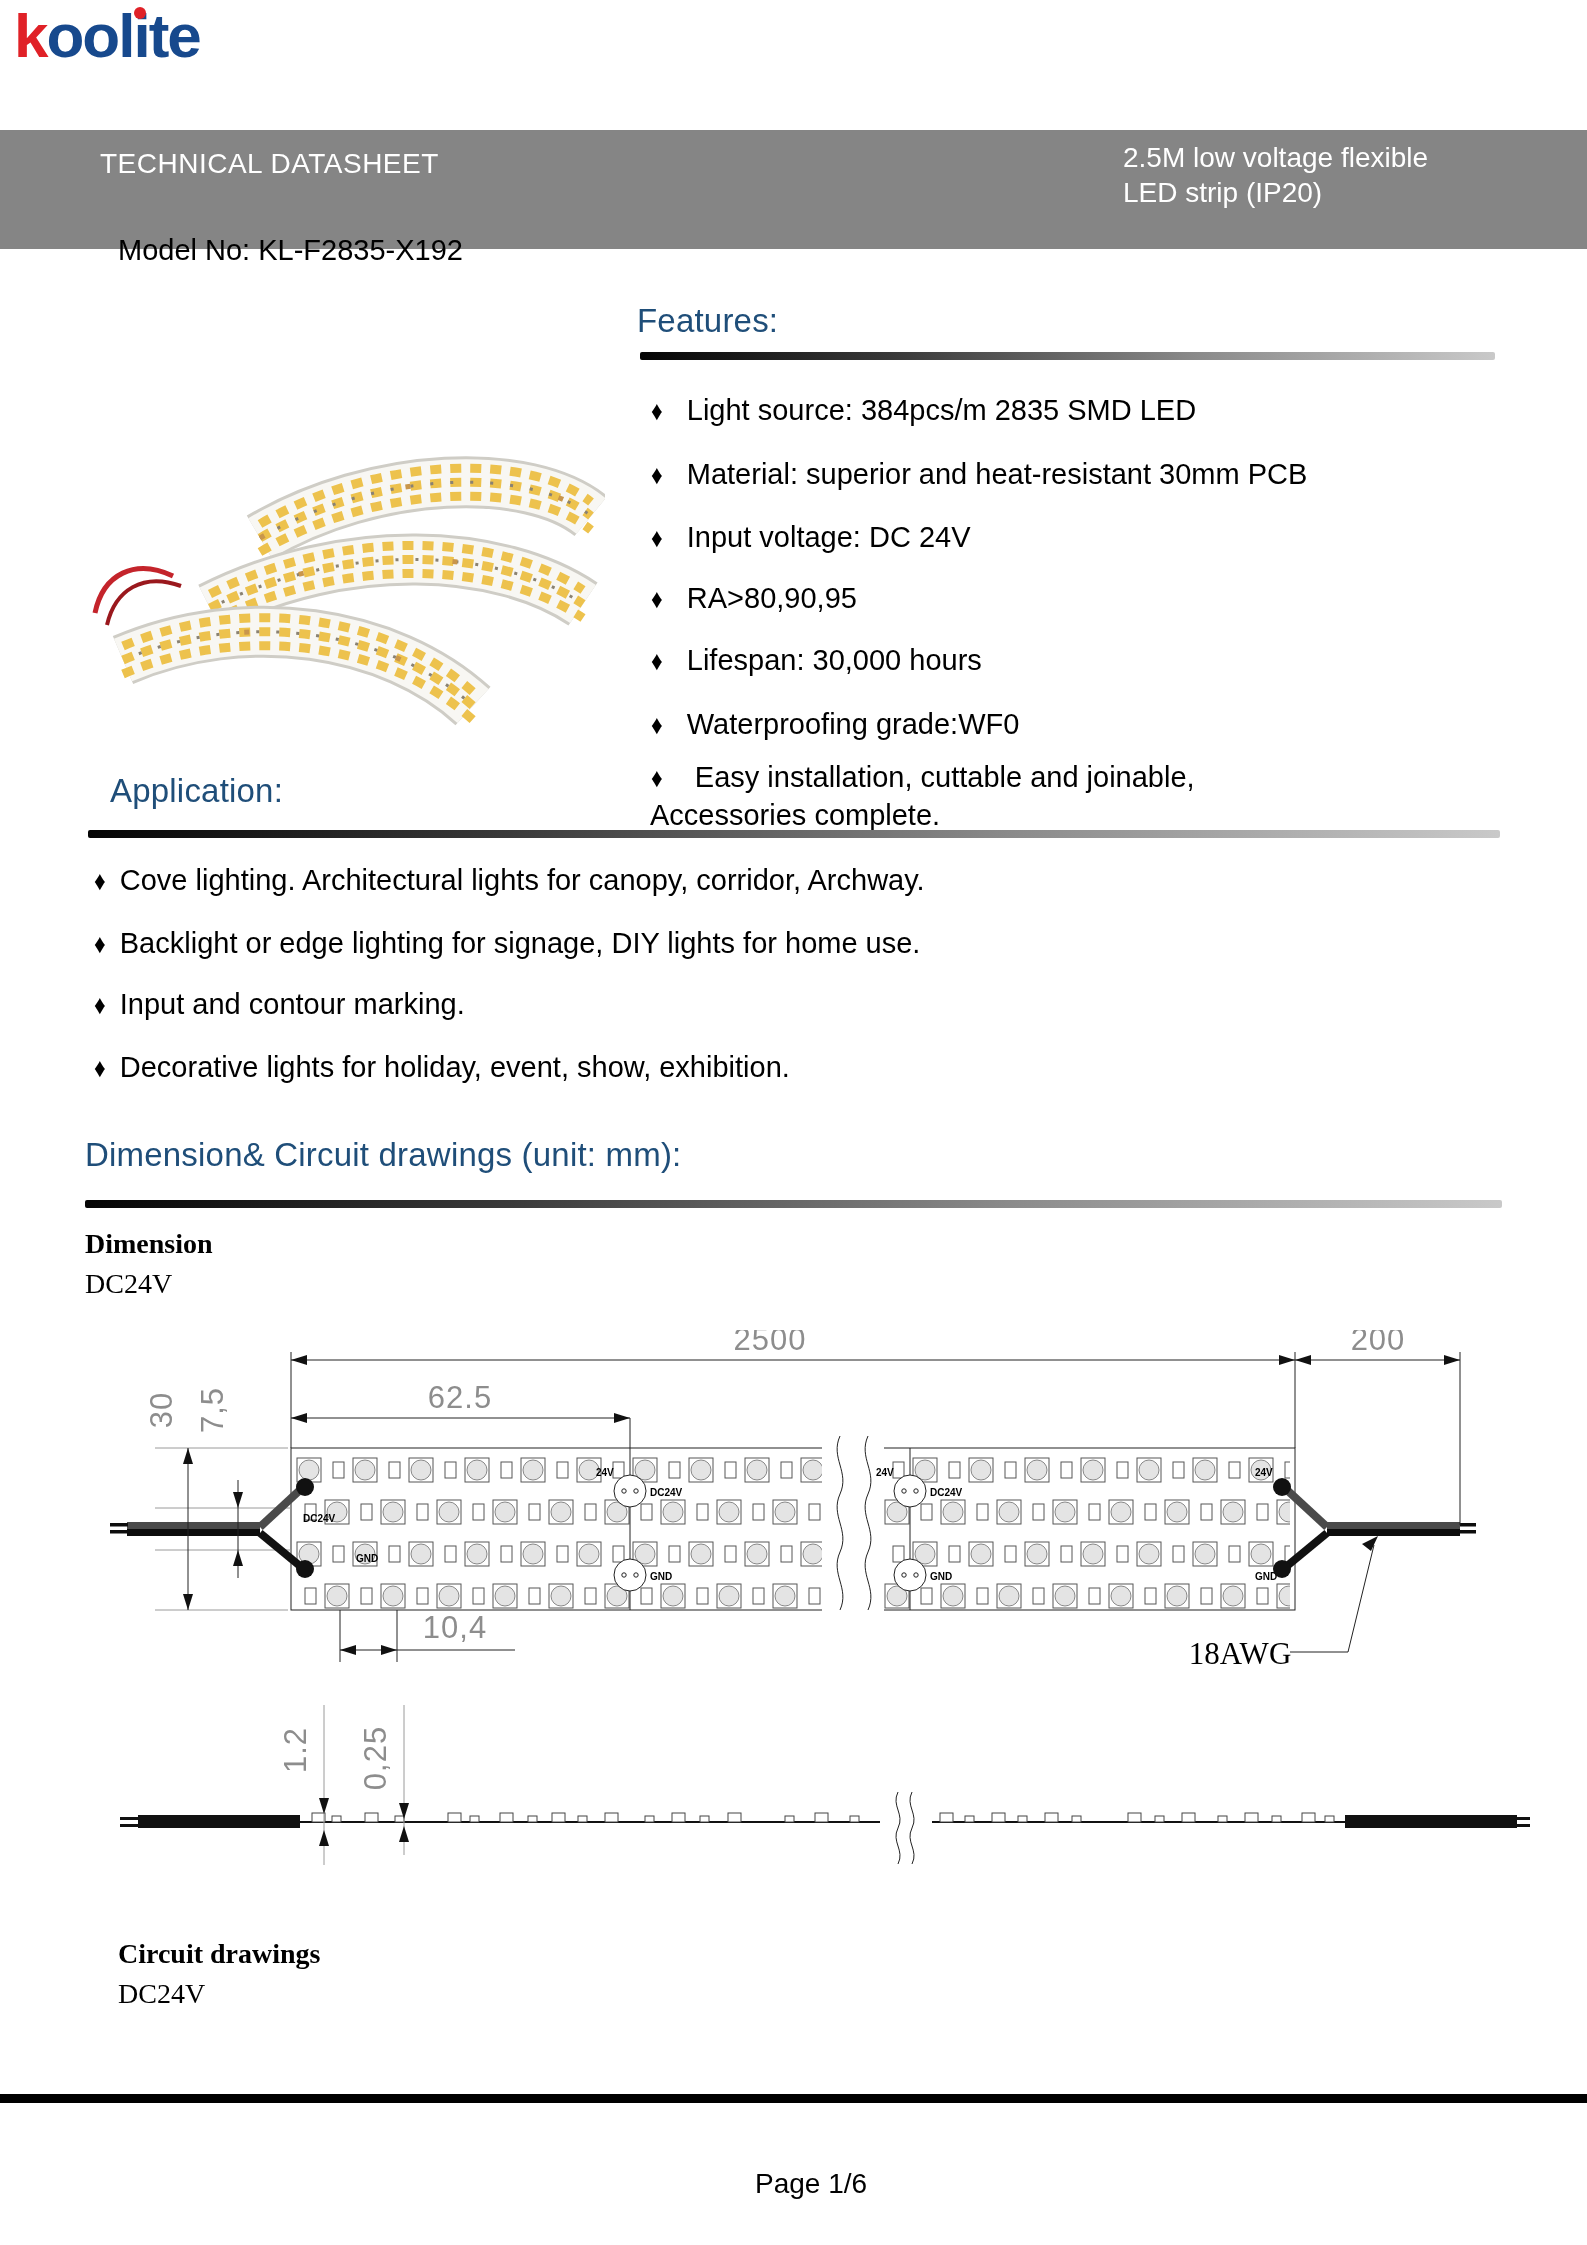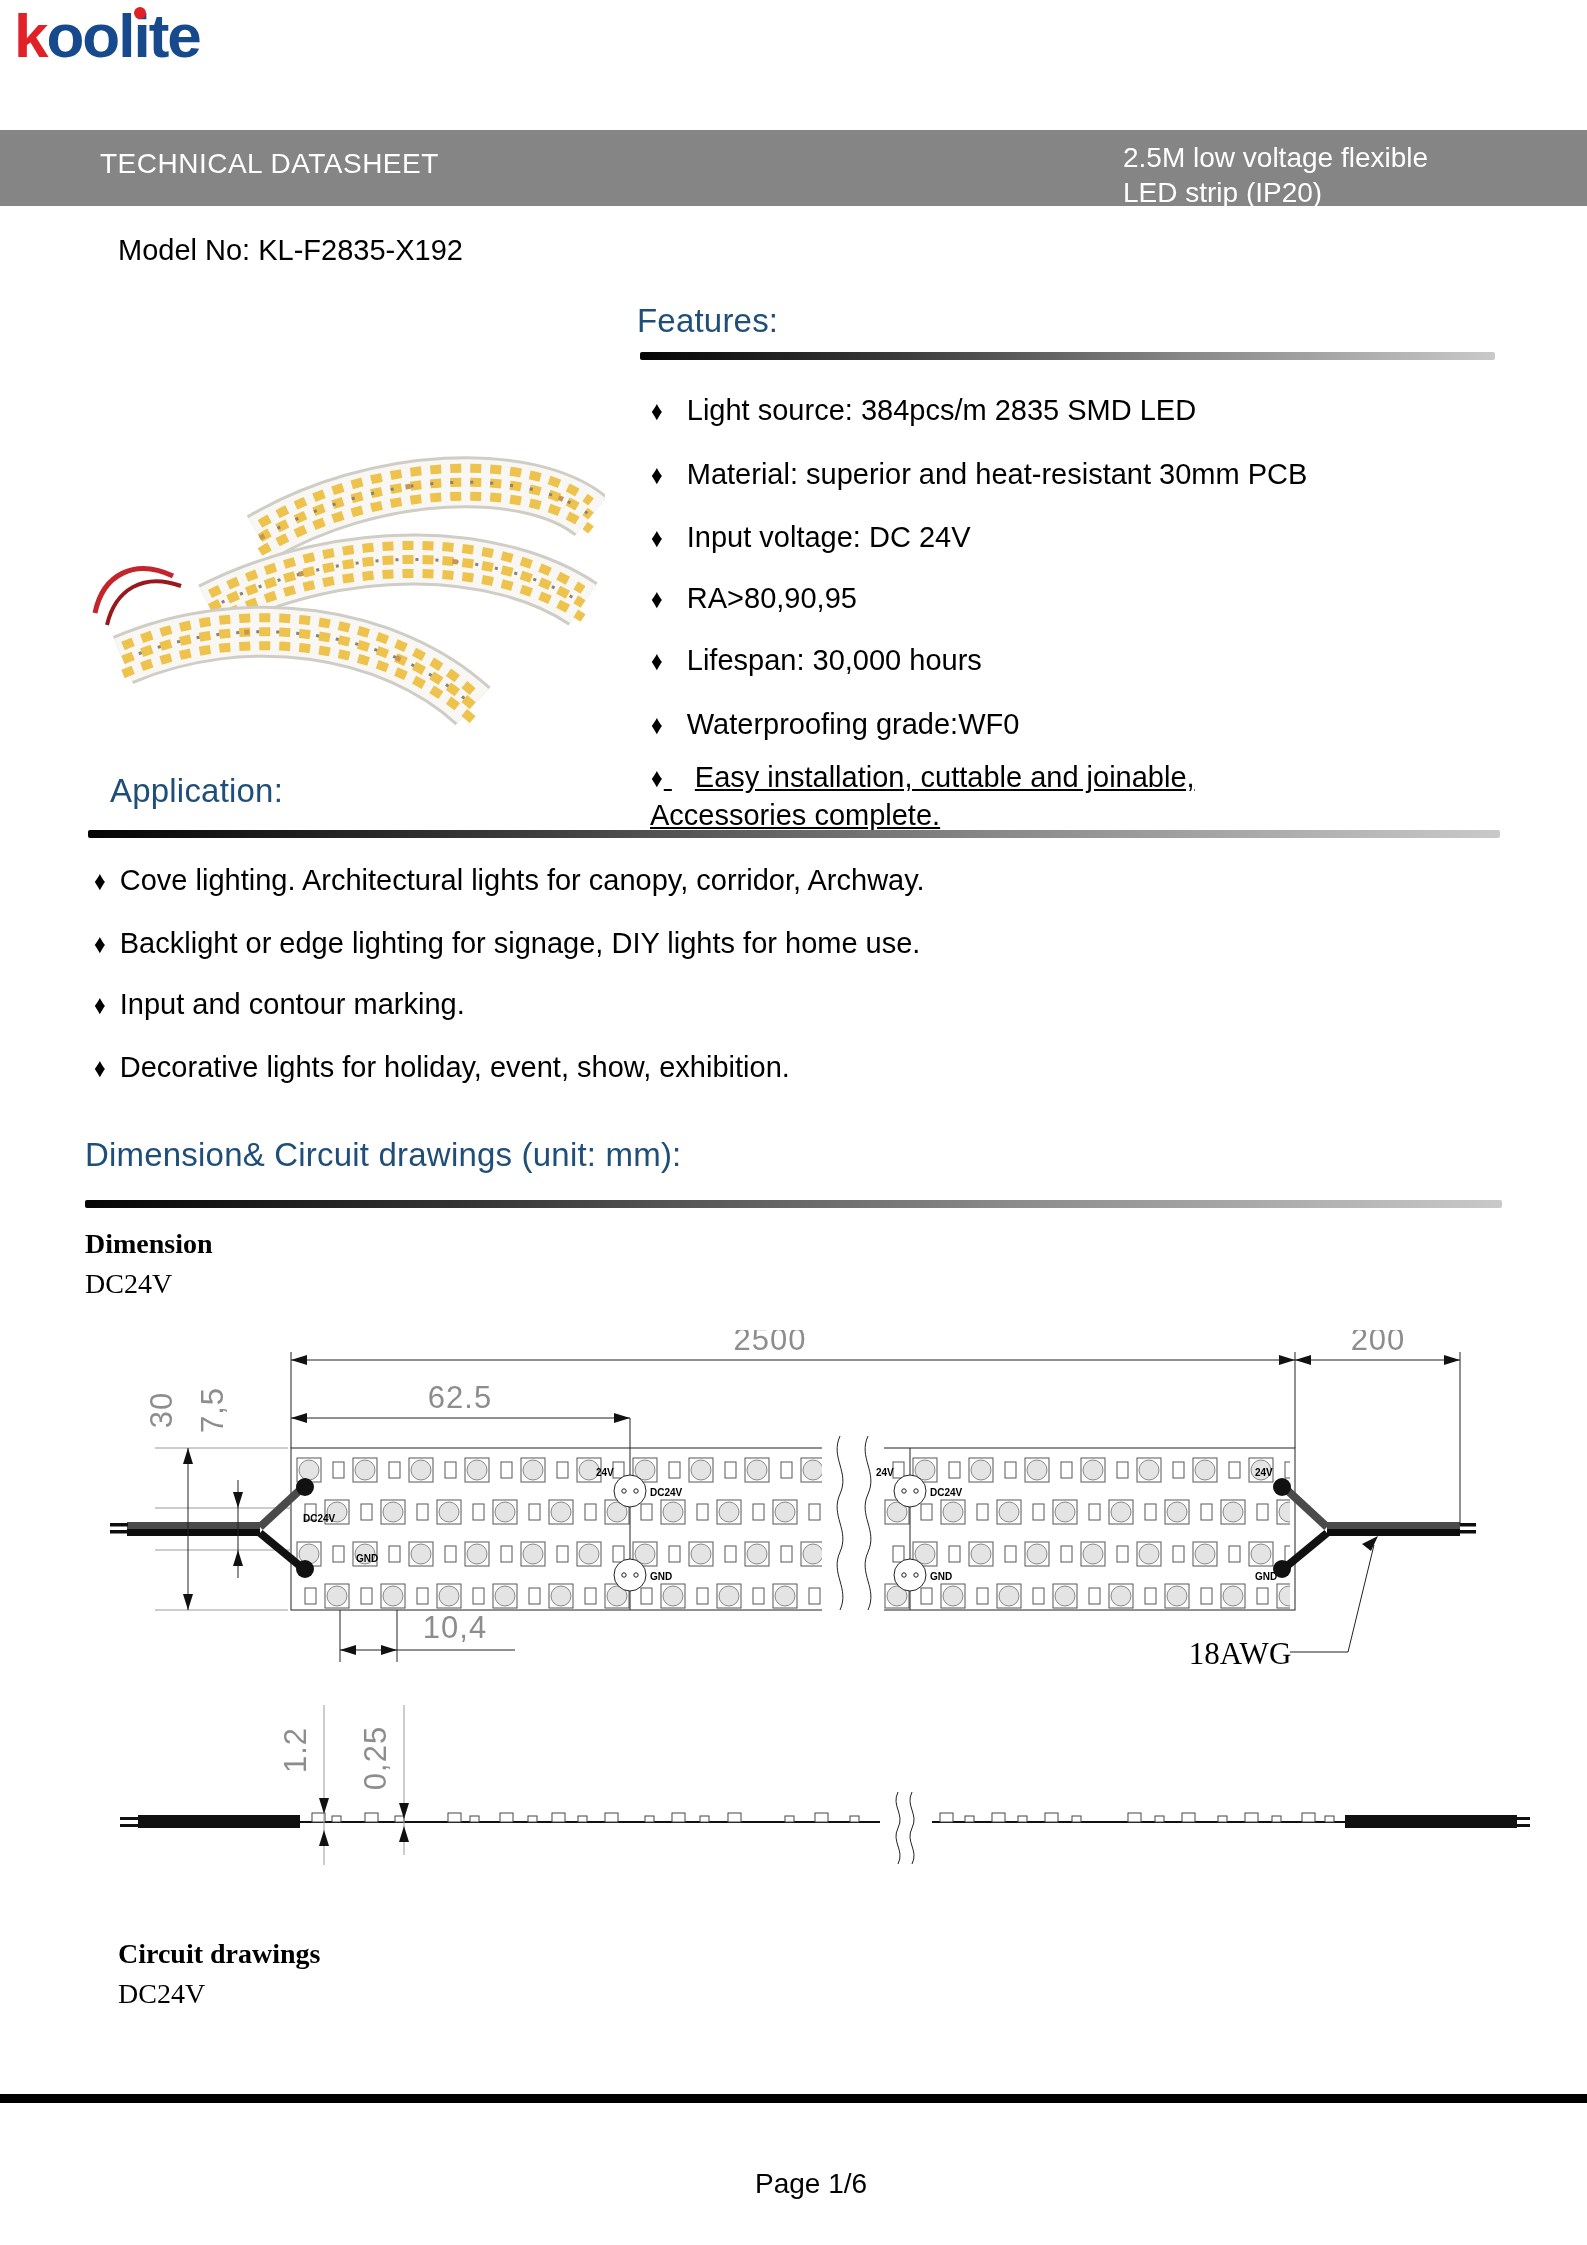--- a/index.html
+++ b/index.html
@@ -5,21 +5,21 @@
   html,body{margin:0;padding:0;background:#fff;}
   .page{position:relative;width:1587px;height:2245px;background:#fff;overflow:hidden;
         font-family:"Liberation Sans",sans-serif;color:#000;}
   
   .logo{position:absolute;left:14px;top:0px;font-size:62px;font-weight:bold;letter-spacing:-2px;line-height:72px;}
   .logo-k{color:#e02127;}
   .logo-blue{color:#17498d;}
   .logo-i{position:relative;color:#17498d;}
   .logo-i::after{content:'';position:absolute;left:1px;top:6px;width:12px;height:12px;border-radius:50%;background:#e02127;}
   
-  .topbar{position:absolute;left:0;top:130px;width:1587px;height:76px;background:#858585;}
+  .topbar{position:absolute;left:0;top:130px;width:1587px;height:119px;background:#858585;}
   .topbar-title{position:absolute;left:100px;top:18px;font-size:28px;color:#fff;letter-spacing:.5px;}
   .topbar-product{position:absolute;left:1123px;top:10px;font-size:28px;color:#fff;line-height:35px;}
   .model{position:absolute;left:118px;top:234px;font-size:29px;}
   
   .h-blue{position:absolute;font-size:33px;font-weight:normal;color:#1f4e79;letter-spacing:.2px;margin-top:24px;}
   .h-features{left:637px;top:278px;}
   .h-application{left:110px;top:748px;}
   .h-drawings{left:85px;top:1112px;}
   
   .grad{position:absolute;height:8px;background:linear-gradient(to right,#050505 0%,#3a3a3a 30%,#8a8a8a 65%,#c9c9c9 100%);border-radius:2px;}
@@ -27,21 +27,21 @@
   .grad2{left:88px;top:830px;width:1412px;}
   .grad3{left:85px;top:1200px;width:1417px;}
   
   .blist{position:absolute;margin:0;padding:0;list-style:none;}
   .blist li{position:absolute;font-size:29px;line-height:37px;white-space:nowrap;}
   .bullet{display:inline-block;font-size:27px;margin-right:0;transform:scaleX(.85);}
   .fl li{left:0;}
   .fl .txt{margin-left:23px;}
   .al .txt{margin-left:13px;}
   .f1{top:0px}.f2{top:64px}.f3{top:127px}.f4{top:188px}.f5{top:250px}.f6{top:314px}
-  .f7{top:367px;white-space:normal !important;width:660px;text-decoration:underline;}
+  .f7{top:367px;white-space:normal !important;width:660px;}
   .f7 .txt{display:inline;}
   .a1{top:0px}.a2{top:63px}.a3{top:124px}.a4{top:187px}
   
   .serif-label{position:absolute;font-family:"Liberation Serif",serif;font-size:28px;}
   .bold{font-weight:bold;}
   
   .tech{position:absolute;left:60px;top:1330px;}
   .photo{position:absolute;left:75px;top:408px;}
   .ln{stroke:#222;stroke-width:1;fill:none;}
   .thin{stroke:#9a9a9a;stroke-width:1;fill:none;}

